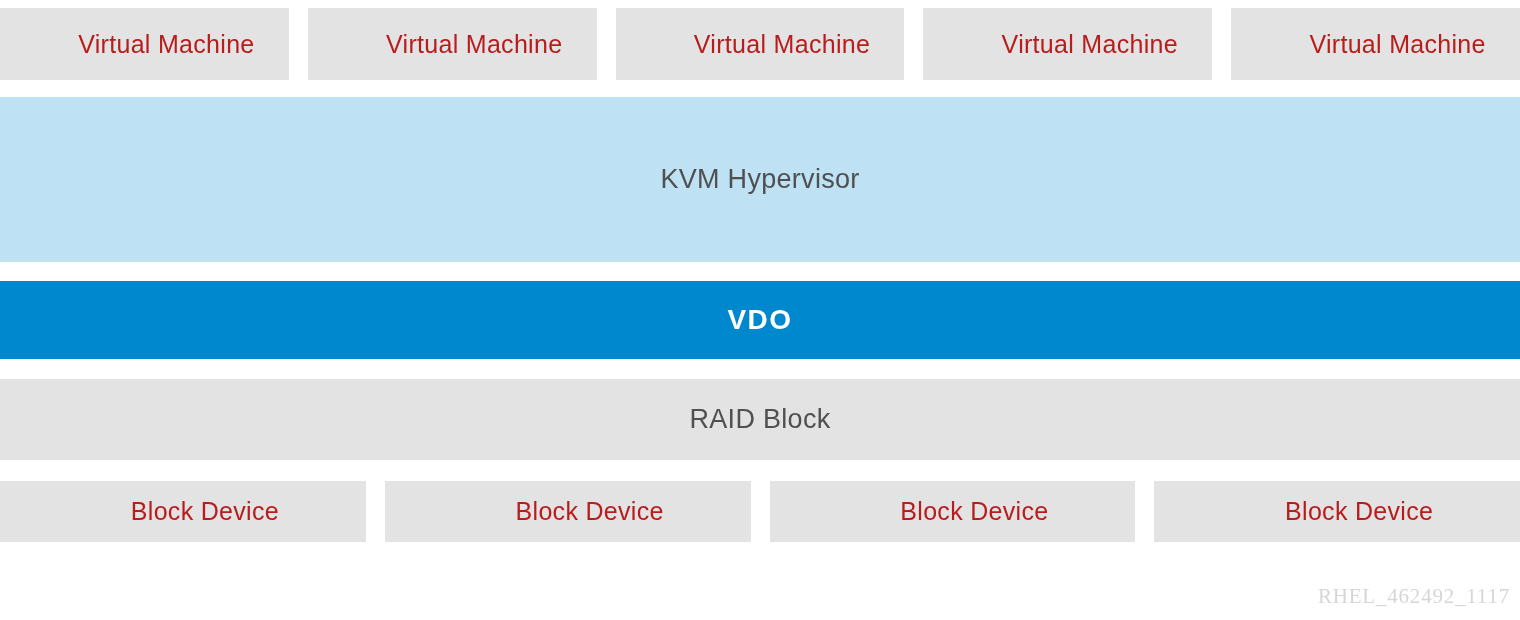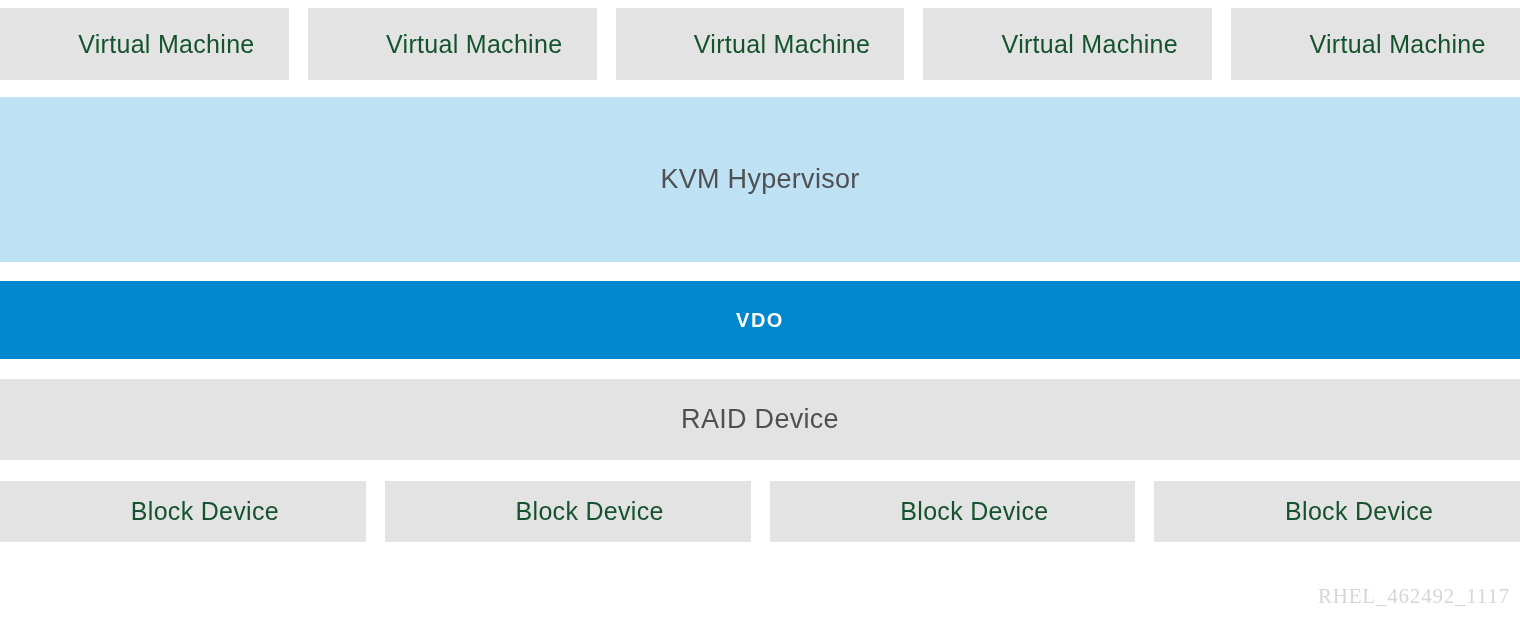--- a/index.html
+++ b/index.html
@@ -20,39 +20,39 @@
     gap: 19px;
   }
   .vm-row { top: 8px; height: 72px; }
   .block-row { top: 481px; height: 61px; }
   .box {
     flex: 1;
     display: flex;
     align-items: center;
     justify-content: center;
     background: #e3e3e3;
-    color: #14532d;
+    color: #b91c1c;
     font-size: 25px;
     letter-spacing: 0.3px;
     padding-left: 44px;
   }
   .layer {
     position: absolute;
     left: 0;
     right: 0;
     display: flex;
     align-items: center;
     justify-content: center;
     color: #4f5052;
     font-size: 27px;
     letter-spacing: 0.3px;
   }
   .kvm-layer  { top: 97px;  height: 165px; background: #bee1f4; text-align: center; }
   .vdo-layer  { top: 281px; height: 78px;  background: #0088ce;
-                color: #ffffff; font-weight: 700; font-size: 20px;
+                color: #ffffff; font-weight: 700; font-size: 28px;
                 letter-spacing: 1.5px; }
   .raid-layer { top: 379px; height: 81px;  background: #e3e3e3; }
   .watermark {
     position: absolute;
     right: 10px;
     bottom: 11px;
     color: #d6d6d6;
     font-size: 21px;
     letter-spacing: 0.8px;
     font-family: Liberation Serif, serif;
@@ -68,21 +68,21 @@
     <div class="box">Virtual Machine</div>
     <div class="box">Virtual Machine</div>
     <div class="box">Virtual Machine</div>
     <div class="box">Virtual Machine</div>
   </div>
 
   <div class="layer kvm-layer">KVM Hypervisor</div>
 
   <div class="layer vdo-layer">VDO</div>
 
-  <div class="layer raid-layer">RAID Device</div>
+  <div class="layer raid-layer">RAID Block</div>
 
   <div class="row block-row">
     <div class="box">Block Device</div>
     <div class="box">Block Device</div>
     <div class="box">Block Device</div>
     <div class="box">Block Device</div>
   </div>
 
   <div class="watermark">RHEL_462492_1117</div>
 

